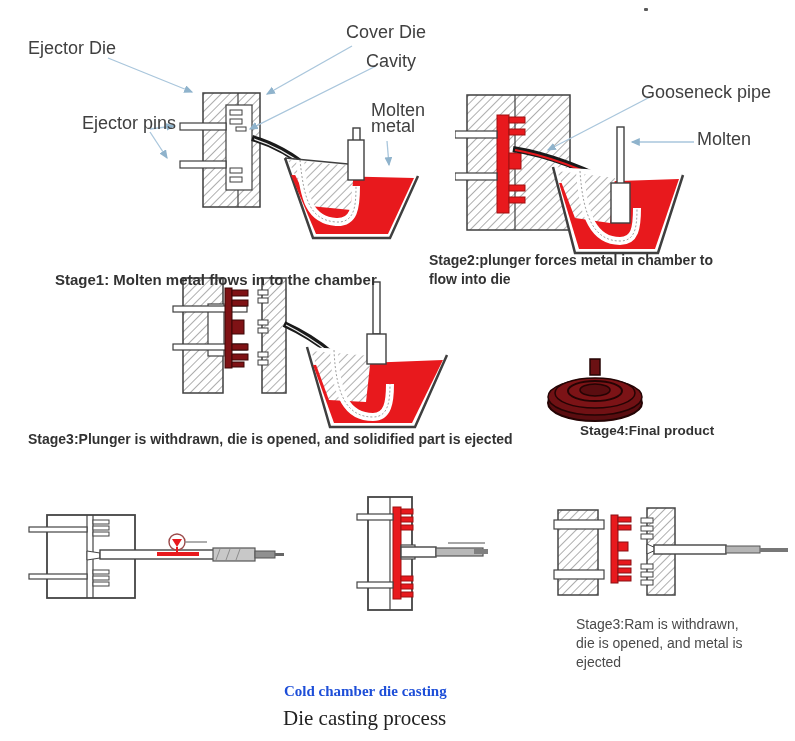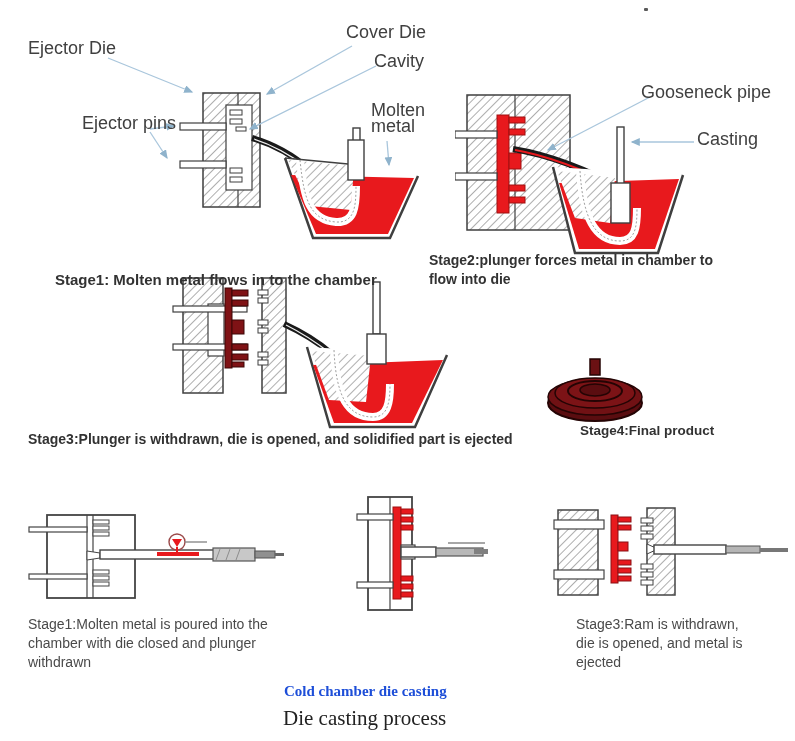--- a/index.html
+++ b/index.html
@@ -278,32 +278,31 @@
       <path d="M150,129 L174,126" marker-end="url(#ah)"></path>
       <path d="M150,132 L167,158" marker-end="url(#ah)"></path>
       <path d="M387,141 L389,165" marker-end="url(#ah)"></path>
       <path d="M650,97 L548,150" marker-end="url(#ah)"></path>
       <path d="M694,142 L632,142" marker-end="url(#ah)"></path>
     </g>
   </svg>
 
   <div class="lbl" style="left:28px;top:40px">Ejector Die</div>
   <div class="lbl" style="left:346px;top:24px">Cover Die</div>
-  <div class="lbl" style="left:374px;top:53px">Cavity</div>
+  <div class="lbl" style="left:366px;top:53px">Cavity</div>
   <div class="lbl" style="left:82px;top:115px">Ejector pins</div>
   <div class="lbl" style="left:371px;top:102px;width:52px">Molten metal</div>
   <div class="lbl" style="left:641px;top:84px">Gooseneck pipe</div>
-  <div class="lbl" style="left:697px;top:131px">Casting</div>
+  <div class="lbl" style="left:697px;top:131px">Molten</div>
 
   <div class="cap cap1" style="left:55px;top:241px">Stage1: Molten metal flows in to the chamber</div>
   <div class="cap" style="left:429px;top:251px;width:305px">Stage2:plunger forces metal in chamber to flow into die</div>
   <div class="cap capnw" style="left:28px;top:430px">Stage3:Plunger is withdrawn, die is opened, and solidified part is ejected</div>
   <div class="cap capnw" style="left:580px;top:421px;font-size:13.5px">Stage4:Final product</div>
 
-  <div class="coldcap" style="left:28px;top:615px;width:250px">Stage1:Molten metal is poured into the chamber with die closed and plunger withdrawn</div>
   <div class="coldcap" style="left:576px;top:615px;width:182px">Stage3:Ram is withdrawn, die is opened, and metal is ejected</div>
   <div class="serifb" style="left:284px;top:683px">Cold chamber die casting</div>
 
   <div class="maintitle" style="left:283px;top:706px">Die casting process</div>
 
   <div class="dot" style="left:644px;top:8px"></div>
 
 </div>
 
 </body></html>

